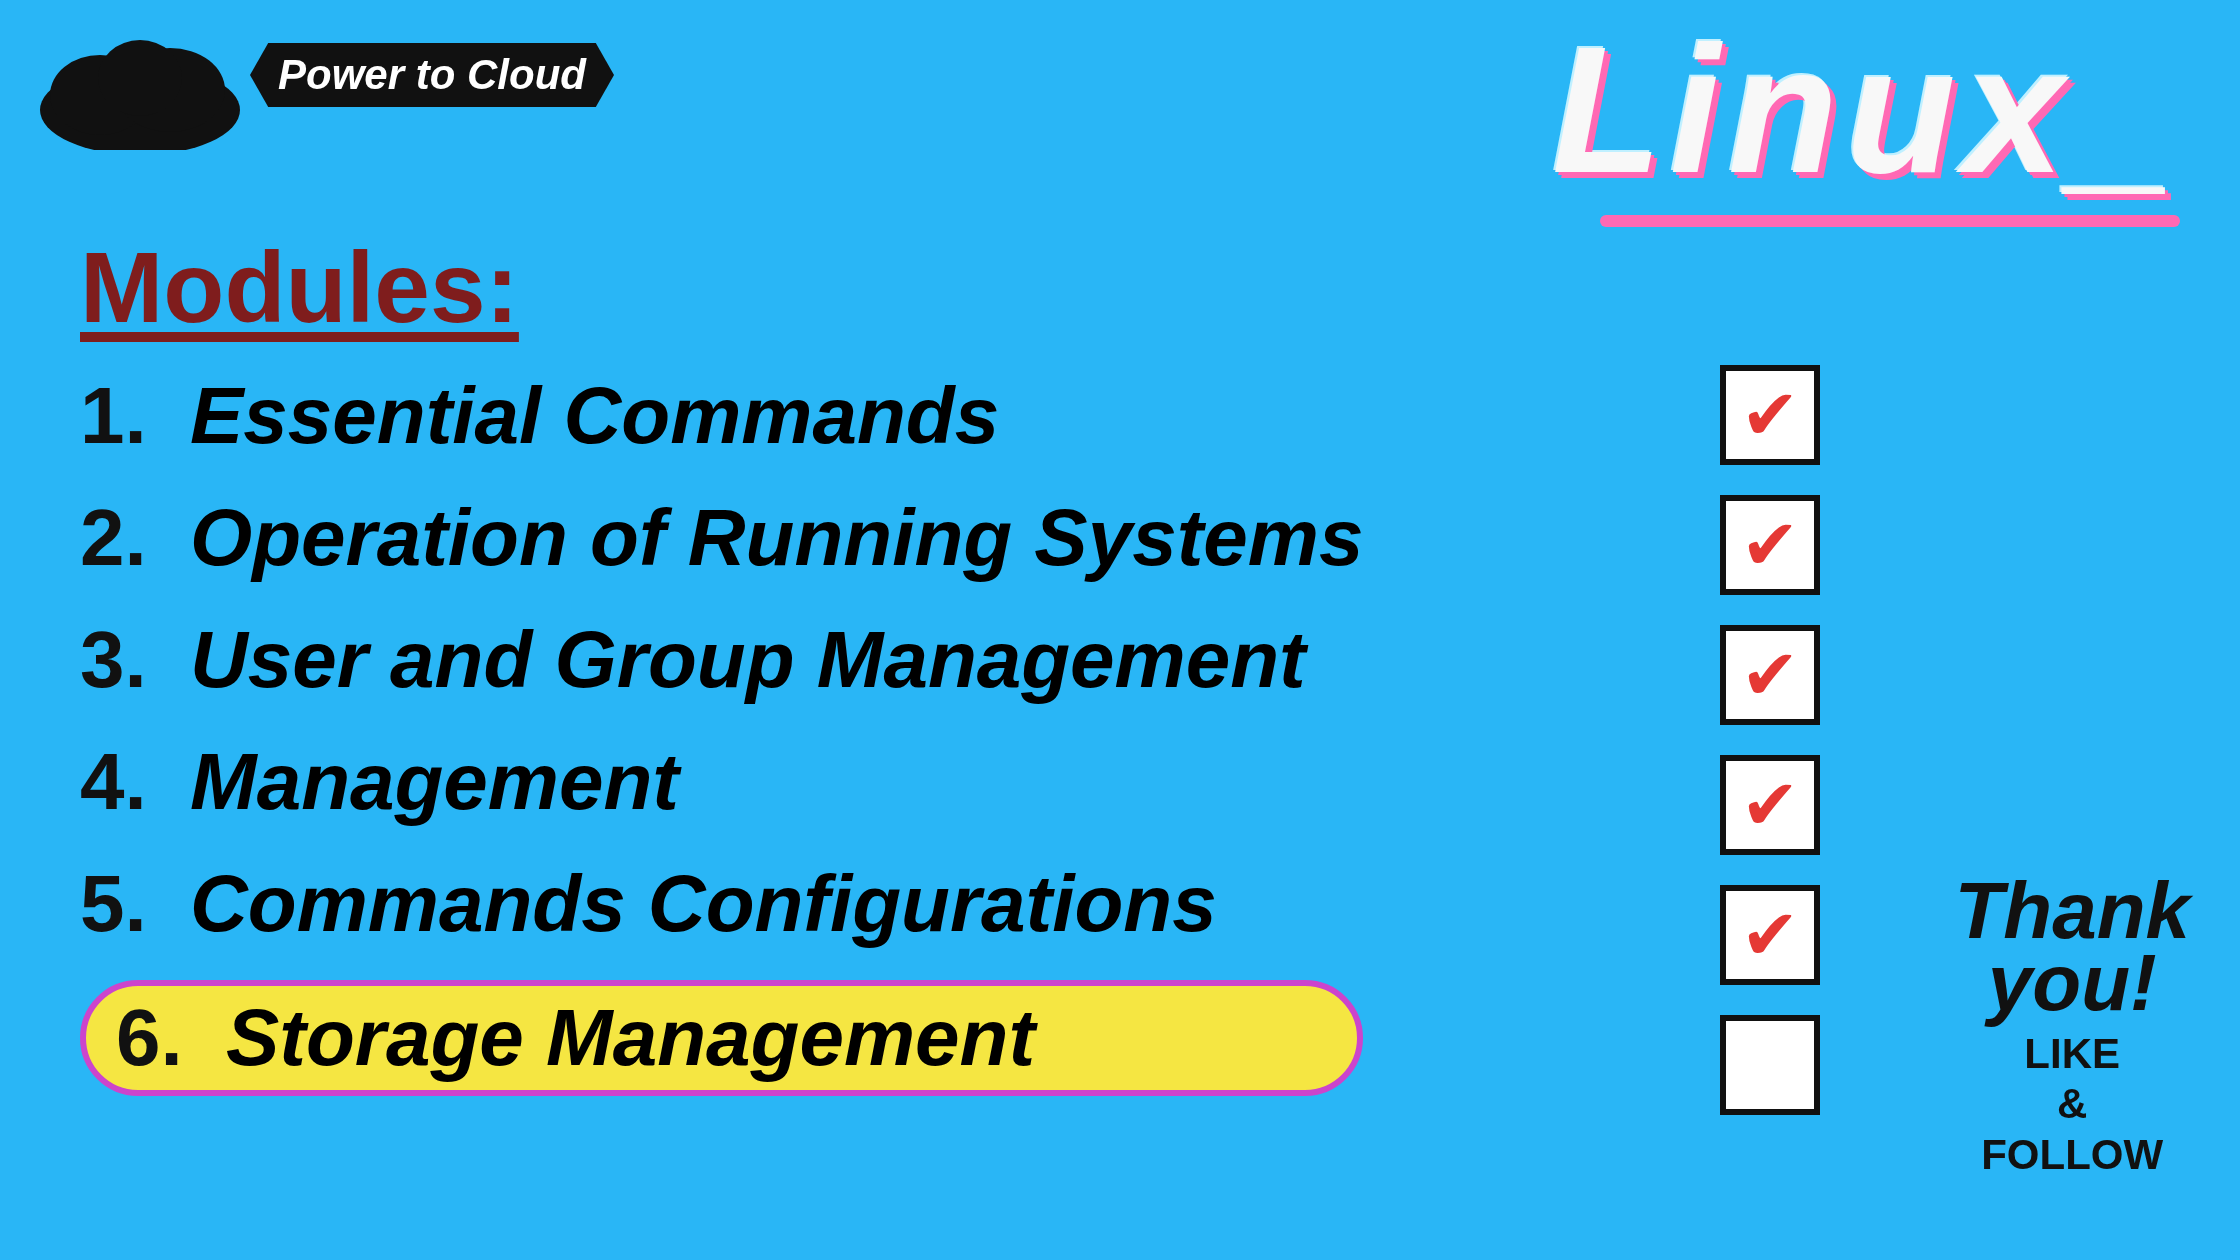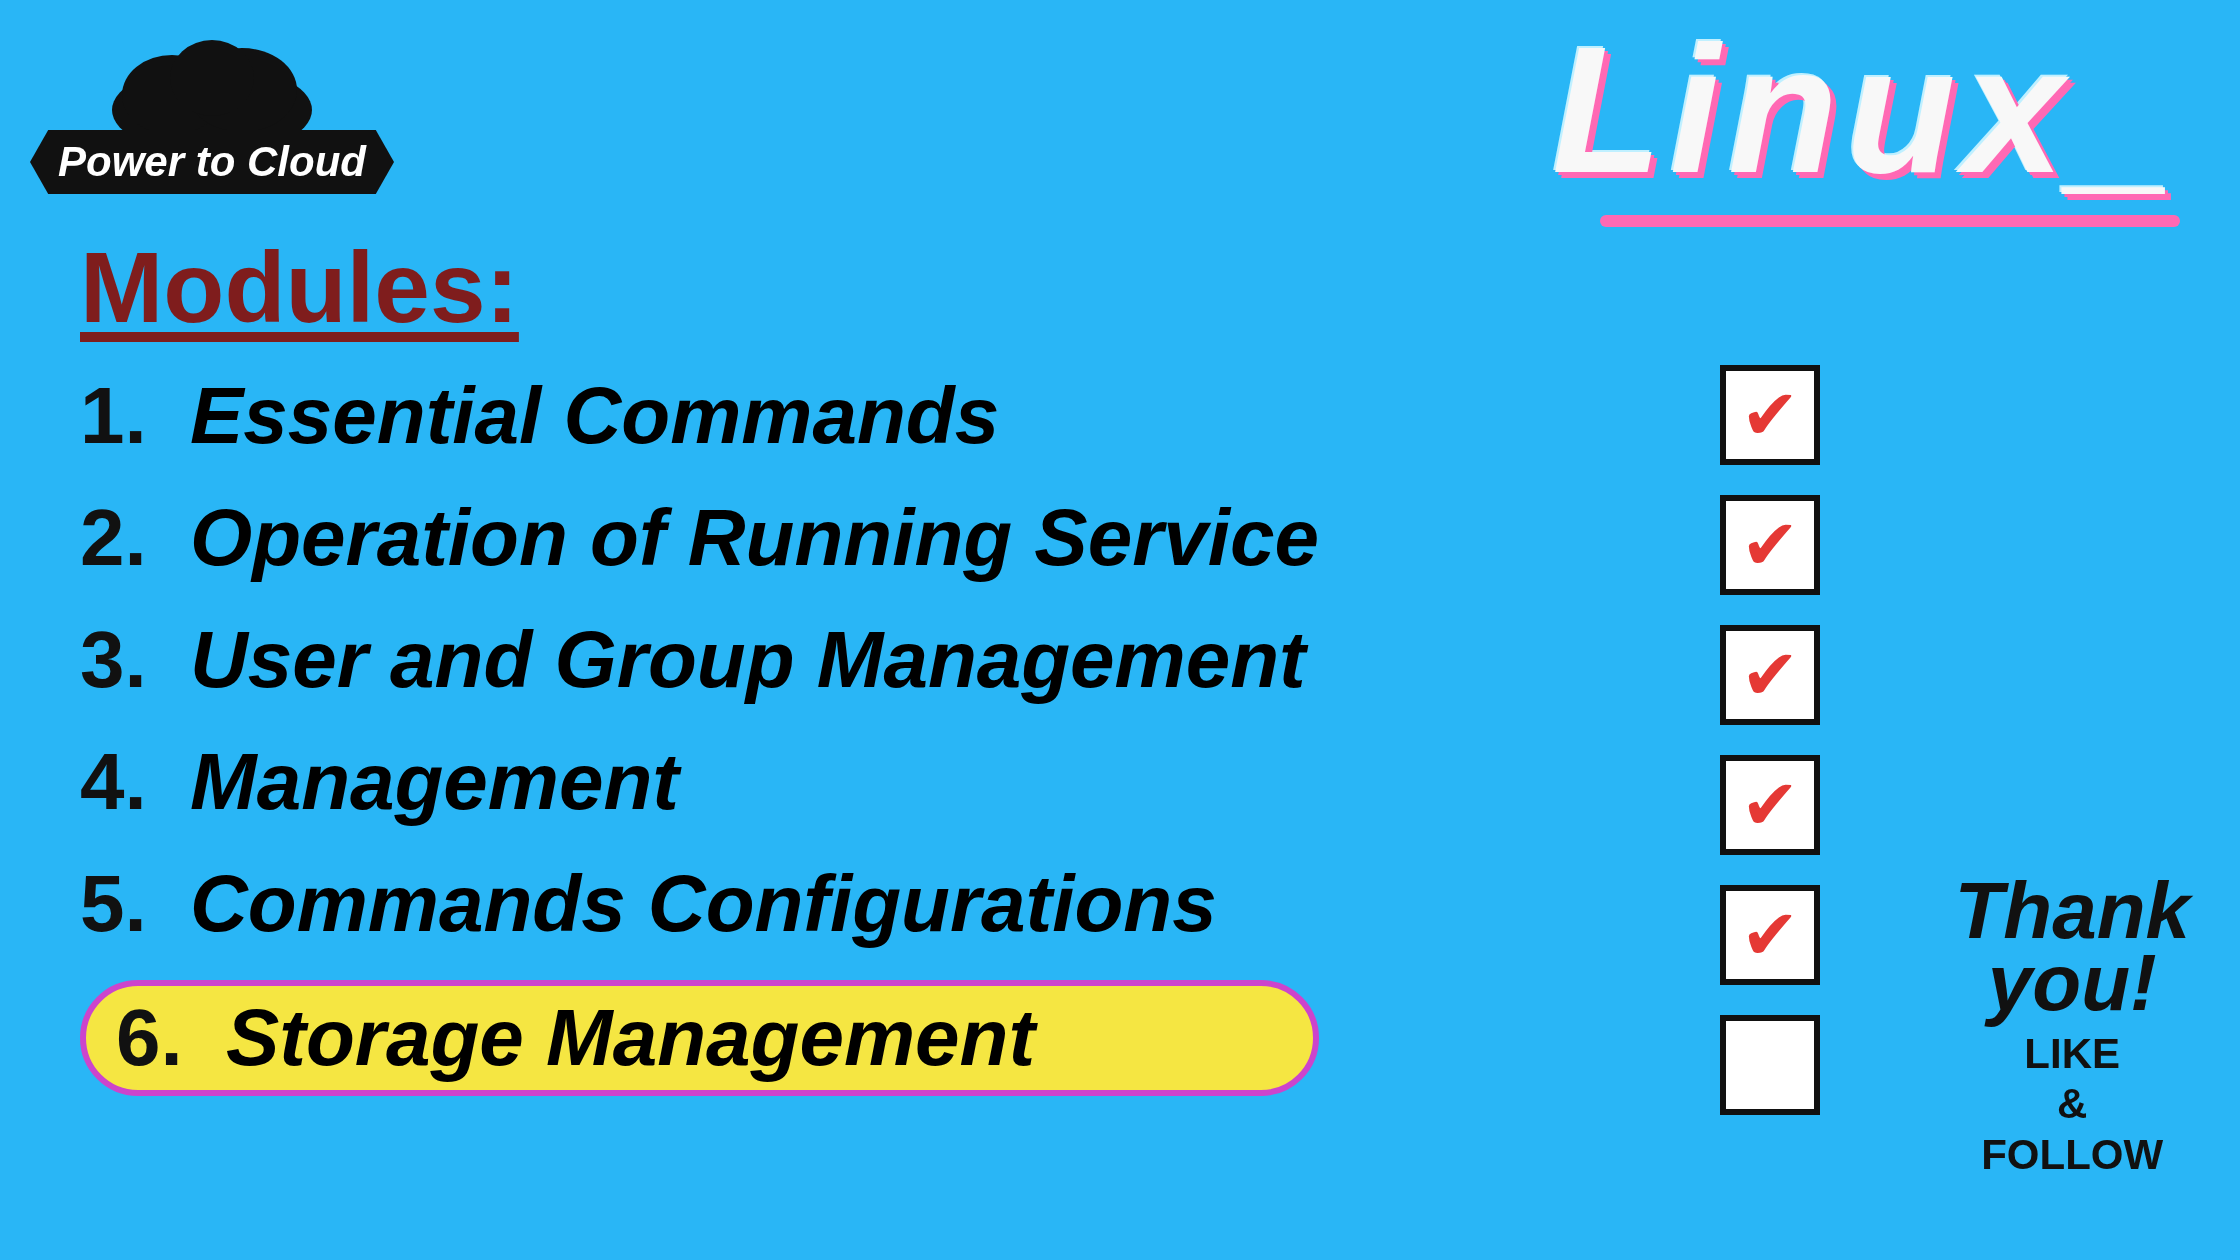--- a/index.html
+++ b/index.html
@@ -12,21 +12,21 @@
       overflow: hidden;
       position: relative;
     }
 
     
     .logo-area {
       position: absolute;
       top: 20px;
       left: 30px;
       display: flex;
-      flex-direction: column;
+      flex-direction: row;
       align-items: center;
     }
 
     .cloud-icon {
       width: 220px;
       height: 130px;
     }
 
     .logo-banner {
       background-color: #111;
@@ -189,21 +189,21 @@
 
 <div class="modules-heading">Modules:</div>
 
 <div class="module-list">
   <div class="module-item">
     <span class="module-number">1.</span>
     <span class="module-name">Essential Commands</span>
   </div>
   <div class="module-item">
     <span class="module-number">2.</span>
-    <span class="module-name">Operation of Running Service</span>
+    <span class="module-name">Operation of Running Systems</span>
   </div>
   <div class="module-item">
     <span class="module-number">3.</span>
     <span class="module-name">User and Group Management</span>
   </div>
   <div class="module-item">
     <span class="module-number">4.</span>
     <span class="module-name">Management</span>
   </div>
   <div class="module-item">

